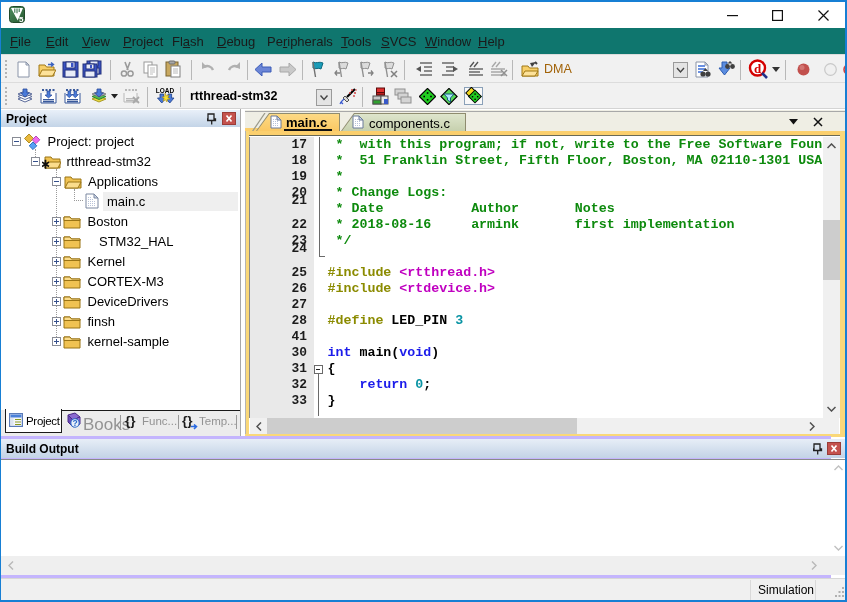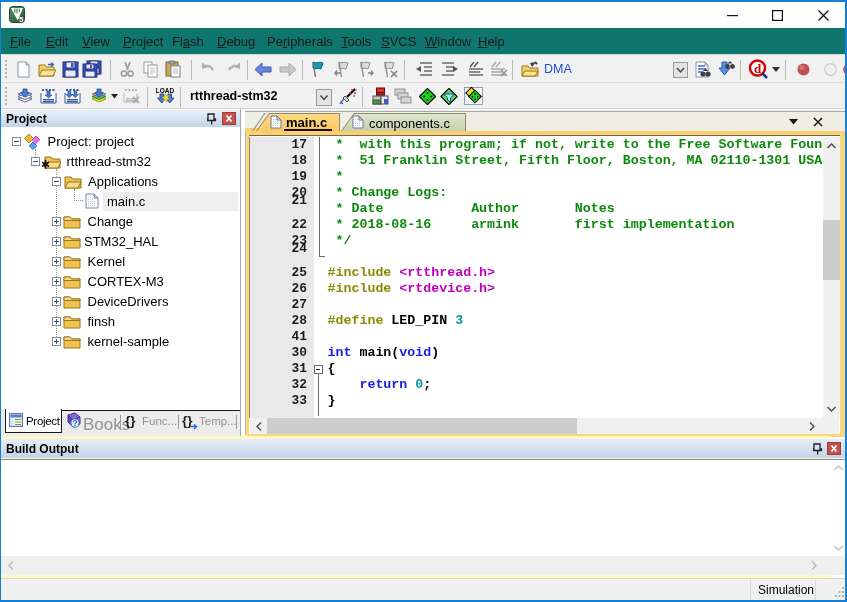--- a/index.html
+++ b/index.html
@@ -203,21 +203,21 @@
       </g>
       <path d="M12 9 L18 15 M18 9 L12 15" stroke="#909090" stroke-width="1.5"></path>
     </svg>
  <div class="a sep" style="left:511px;top:5px"></div>
  <svg class="a" style="left:520px;top:6px" width="18" height="17" viewBox="0 0 18 17">
       <path d="M1 5h6l1.5 2H17v8H1z" fill="#f7cf68" stroke="#a07817"></path>
       <path d="M1 15l3-5h13l-3 5z" fill="#fde29a" stroke="#a07817"></path>
       <path d="M9 2 L15 1 L11 6z" fill="#404040"></path>
       <path d="M14 1 L16 3" stroke="#404040" stroke-width="2"></path>
     </svg>
- <span class="a" style="left:543px;top:7px;font-size:12.5px;color:#1d4ed8;text-align:center;">DMA</span>
+ <span class="a" style="left:543px;top:7px;font-size:12.5px;color:#a16207;text-align:center;">DMA</span>
  <div class="a" style="left:672px;top:7px;width:15px;height:16px;background:#e4e4e4;border:1px solid #9a9a9a;">
       <svg width="13" height="14" viewBox="0 0 13 14">
         <path d="M3 5 L6.5 9 L10 5" fill="none" stroke="#444" stroke-width="1.4"></path>
       </svg>
     </div>
  <svg class="a" style="left:693px;top:6px" width="17" height="17" viewBox="0 0 17 17">
       <path d="M2 1h9l3 3v12H2z" fill="#fff" stroke="#8a94a8"></path>
       <path d="M11 1l3 3h-3z" fill="#dde4ee" stroke="#8a94a8"></path>
       <g stroke="#3a6cd8" stroke-width="1.6">
         <path d="M4 5h7M4 8h7M4 11h5"></path>
@@ -463,30 +463,30 @@
  <span class="treerow" style="left:106px;top:85px">main.c</span>
 
  <div class="ebox plus" style="left:50.9px;top:107.5px">
       <i></i>
       <b></b>
     </div>
  <svg class="a" style="left:62px;top:105px" width="18" height="15" viewBox="0 0 18 15">
       <path d="M1 3h6l1.5 2H17v9H1z" fill="#f0c252" stroke="#9a7415"></path>
       <path d="M1 3h6l1.5 2H17 v1.5H1z" fill="#fbdc8c" stroke="#9a7415"></path>
     </svg>
- <span class="treerow" style="left:86.5px;top:105px">Change</span>
+ <span class="treerow" style="left:86.5px;top:105px">Boston</span>
  <div class="ebox plus" style="left:50.9px;top:127.5px">
       <i></i>
       <b></b>
     </div>
  <svg class="a" style="left:62px;top:125px" width="18" height="15" viewBox="0 0 18 15">
       <path d="M1 3h6l1.5 2H17v9H1z" fill="#f0c252" stroke="#9a7415"></path>
       <path d="M1 3h6l1.5 2H17 v1.5H1z" fill="#fbdc8c" stroke="#9a7415"></path>
     </svg>
- <span class="treerow" style="left:83px;top:125px">STM32_HAL</span>
+ <span class="treerow" style="left:98px;top:125px">STM32_HAL</span>
  <div class="ebox plus" style="left:50.9px;top:147.5px">
       <i></i>
       <b></b>
     </div>
  <svg class="a" style="left:62px;top:145px" width="18" height="15" viewBox="0 0 18 15">
       <path d="M1 3h6l1.5 2H17v9H1z" fill="#f0c252" stroke="#9a7415"></path>
       <path d="M1 3h6l1.5 2H17 v1.5H1z" fill="#fbdc8c" stroke="#9a7415"></path>
     </svg>
  <span class="treerow" style="left:86.5px;top:145px">Kernel</span>
  <div class="ebox plus" style="left:50.9px;top:167.5px">
@@ -690,21 +690,21 @@
         <path d="M5 0.5 L1 4.5 L5 8.5" fill="none" stroke="#505050" stroke-width="1.5"></path>
       </svg>
    <div class="sbthumb a" style="left:17px;top:0;width:310px;height:16px"></div>
    <svg class="a" style="left:559px;top:4px" width="6" height="9" viewBox="0 0 6 9">
         <path d="M1 0.5 L5 4.5 L1 8.5" fill="none" stroke="#505050" stroke-width="1.5"></path>
       </svg>
  </div>
  <div class="a" style="left:577px;top:309px;width:17px;height:16px;background:#f0f0f0"></div>
 </div>
 
-<div class="a" id="bo" style="left:1px;top:436px;width:830px;height:142px;background:#fef9c3;">
+<div class="a" id="bo" style="left:1px;top:436px;width:830px;height:142px;background:#c4b5fd;">
  <div class="a bohead" style="left:0;top:2.5px;width:845px;height:19px;">
    <span class="a" style="left:5px;top:3px;font-size:12px;font-weight:bold;color:#000;">Build Output</span>
    <svg class="a" style="left:812px;top:4px" width="10" height="12" viewBox="0 0 10 12">
         <path d="M3 1h4v5h1.5v1.5h-9V6H1V1z M4.7 7.5v4" fill="none" stroke="#222" stroke-width="1.3"></path>
       </svg>
    <div class="a" style="left:826px;top:3px;width:14px;height:13px;background:#c4524e;border:1px solid #9a3c38">
         <svg width="12" height="11" viewBox="0 0 12 11">
           <path d="M3.5 2.5 L8.5 8.5 M8.5 2.5 L3.5 8.5" stroke="#fff" stroke-width="1.7"></path>
         </svg>
       </div>

